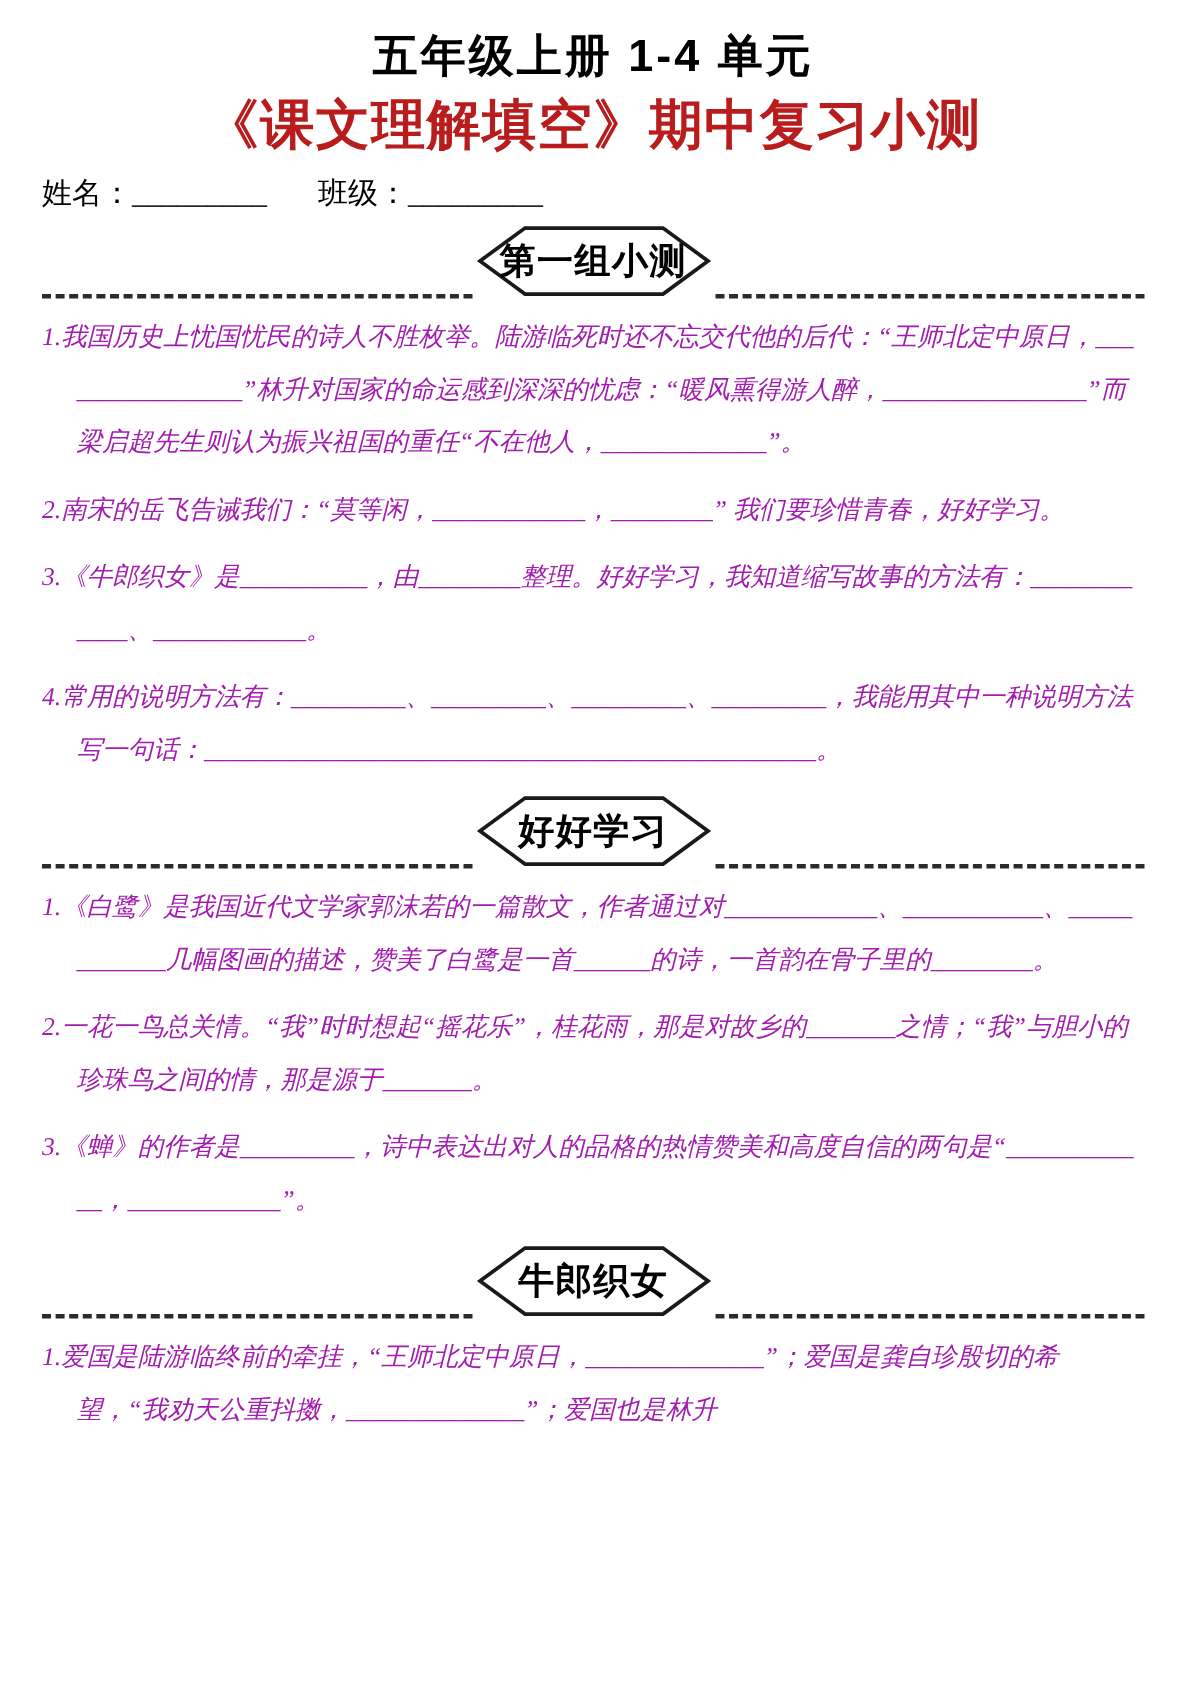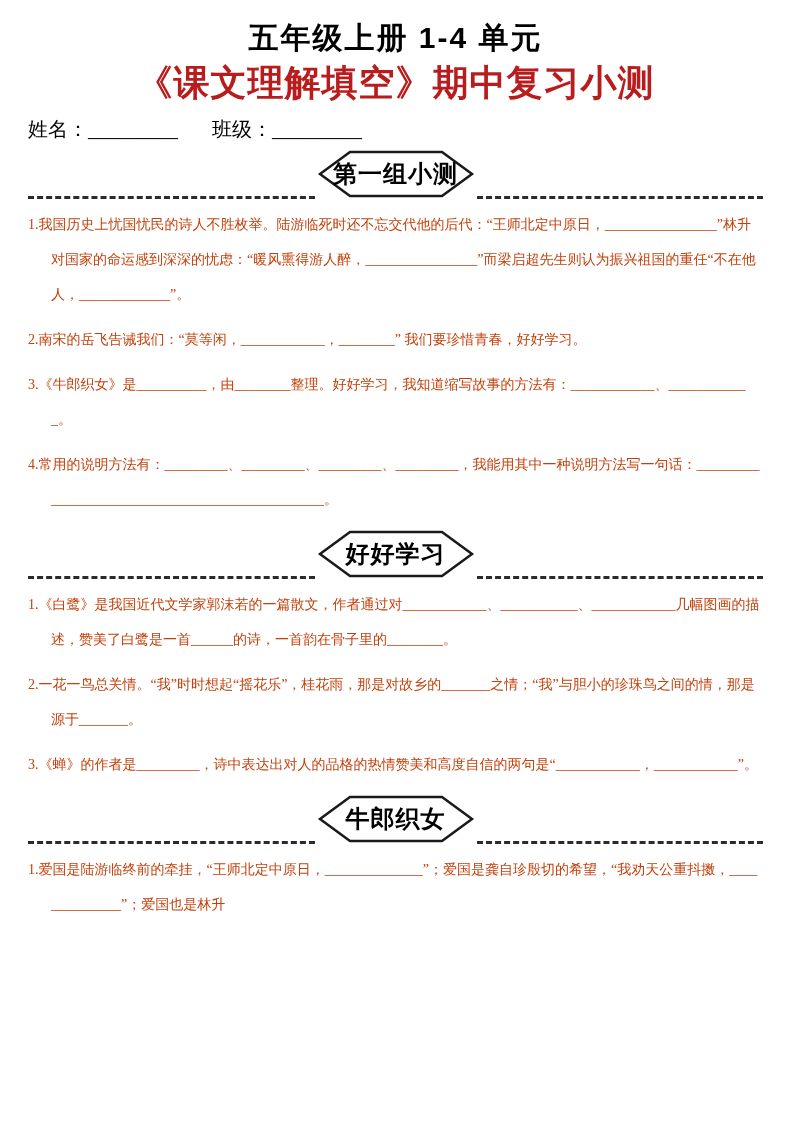--- a/index.html
+++ b/index.html
@@ -65,27 +65,28 @@
   .badge-label {
     position:absolute; left:0; top:0; right:0; bottom:0;
     display:flex; align-items:center; justify-content:center;
     font-family:"Liberation Sans", sans-serif;
     font-weight:900;
     font-size:24px;
     letter-spacing:1px;
     color:#000;
   }
   .q {
-    font-size:14px;
+    font-size:17px;
     line-height:35px;
     margin:0 0 10px 0;
     padding-left:23px;
     text-indent:-23px;
     word-break:break-all;
-    color:#c2410c;
+    color:#a21caf;
+    font-style:italic;
   }
   .q .qnum { display:inline; }
   .q .qtext { display:inline; }
 </style>
 </head>
 <body>
 
 <div class="page">
 
   <h1 class="t1">五年级上册 1-4 单元</h1>

